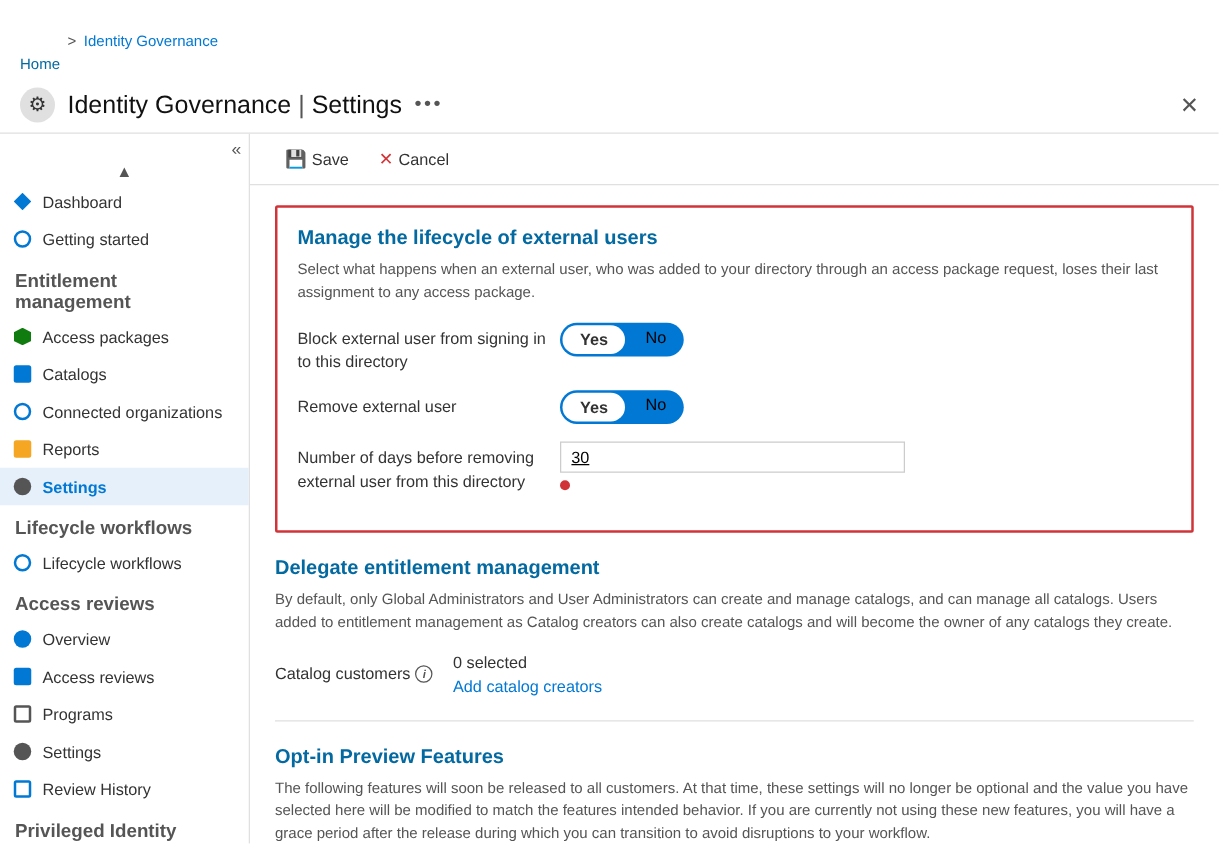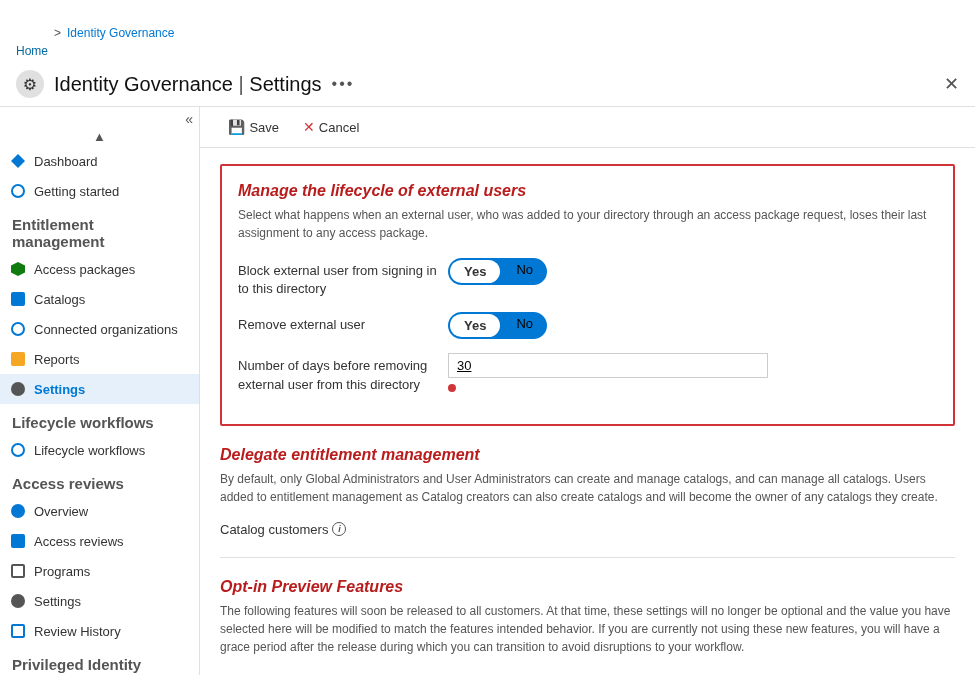--- a/index.html
+++ b/index.html
@@ -46,21 +46,21 @@
 
     
     .content { flex: 1; overflow-y: auto; padding: 0; position: relative; }
     .toolbar { display: flex; align-items: center; gap: 8px; padding: 8px 20px; border-bottom: 1px solid #e0e0e0; }
     .toolbar-btn { display: flex; align-items: center; gap: 4px; padding: 4px 8px; border: none; background: none; cursor: pointer; font-size: 13px; color: #333; }
 
     .content-body { padding: 16px 20px; overflow-y: auto; }
 
     
     .section-box { border: 2px solid #d13438; padding: 16px; margin-bottom: 20px; border-radius: 2px; }
-    .section-title { font-size: 16px; font-weight: 600; color: #b91c1c; margin-bottom: 6px; font-style: italic; }
+    .section-title { font-size: 16px; font-weight: 600; color: #0369a1; margin-bottom: 6px; }
     .section-desc { font-size: 12px; color: #555; margin-bottom: 16px; line-height: 1.5; }
 
     
     .form-row { display: flex; align-items: flex-start; margin-bottom: 14px; }
     .form-label { width: 210px; flex-shrink: 0; font-size: 13px; color: #333; line-height: 1.4; padding-top: 4px; }
     .form-control { display: flex; align-items: center; gap: 8px; }
 
     
     .toggle-group { display: flex; border-radius: 20px; overflow: hidden; border: none; background: #0078d4; }
     .toggle-option { padding: 4px 14px; font-size: 13px; cursor: pointer; color: #fff; background: transparent; border: none; }
@@ -262,36 +262,40 @@
             <div class="toggle-group">
               <span class="toggle-option active">Yes</span>
               <span class="toggle-option inactive">No</span>
             </div>
           </div>
         </div>
 
         <div class="form-row">
           <div class="form-label">Number of days before removing external user from this directory</div>
           <div style="display:flex;flex-direction:column;gap:4px;">
-            <input type="text" class="text-input" style="width: 320px; text-decoration: underline;" value="30">
+            <input type="text" class="text-input" style="width: 276px; text-decoration: underline;" value="30">
             <div style="display:flex;align-items:center;gap:4px;">
               <div class="error-dot"></div>
             </div>
           </div>
         </div>
       </div>
 
       <div class="delegate-section">
         <div class="section-title">Delegate entitlement management</div>
         <div class="section-desc">By default, only Global Administrators and User Administrators can create and manage catalogs, and can manage all catalogs. Users added to entitlement management as Catalog creators can also create catalogs and will become the owner of any catalogs they create.</div>
 
         <div class="catalog-row">
           <div class="catalog-label">
             <span>Catalog customers</span>
             <span class="info-icon-circle">i</span>
+          </div>
+          <div style="display:flex;flex-direction:column;gap:4px;">
+            <span class="catalog-value">0 selected</span>
+            <a class="link-btn" href="#">Add catalog creators</a>
           </div>
         </div>
       </div>
 
       <div class="preview-section">
         <div class="section-title">Opt-in Preview Features</div>
         <div class="section-desc">The following features will soon be released to all customers. At that time, these settings will no longer be optional and the value you have selected here will be modified to match the features intended behavior. If you are currently not using these new features, you will have a grace period after the release during which you can transition to avoid disruptions to your workflow.</div>
 
         <table class="feature-table">
           <thead>

